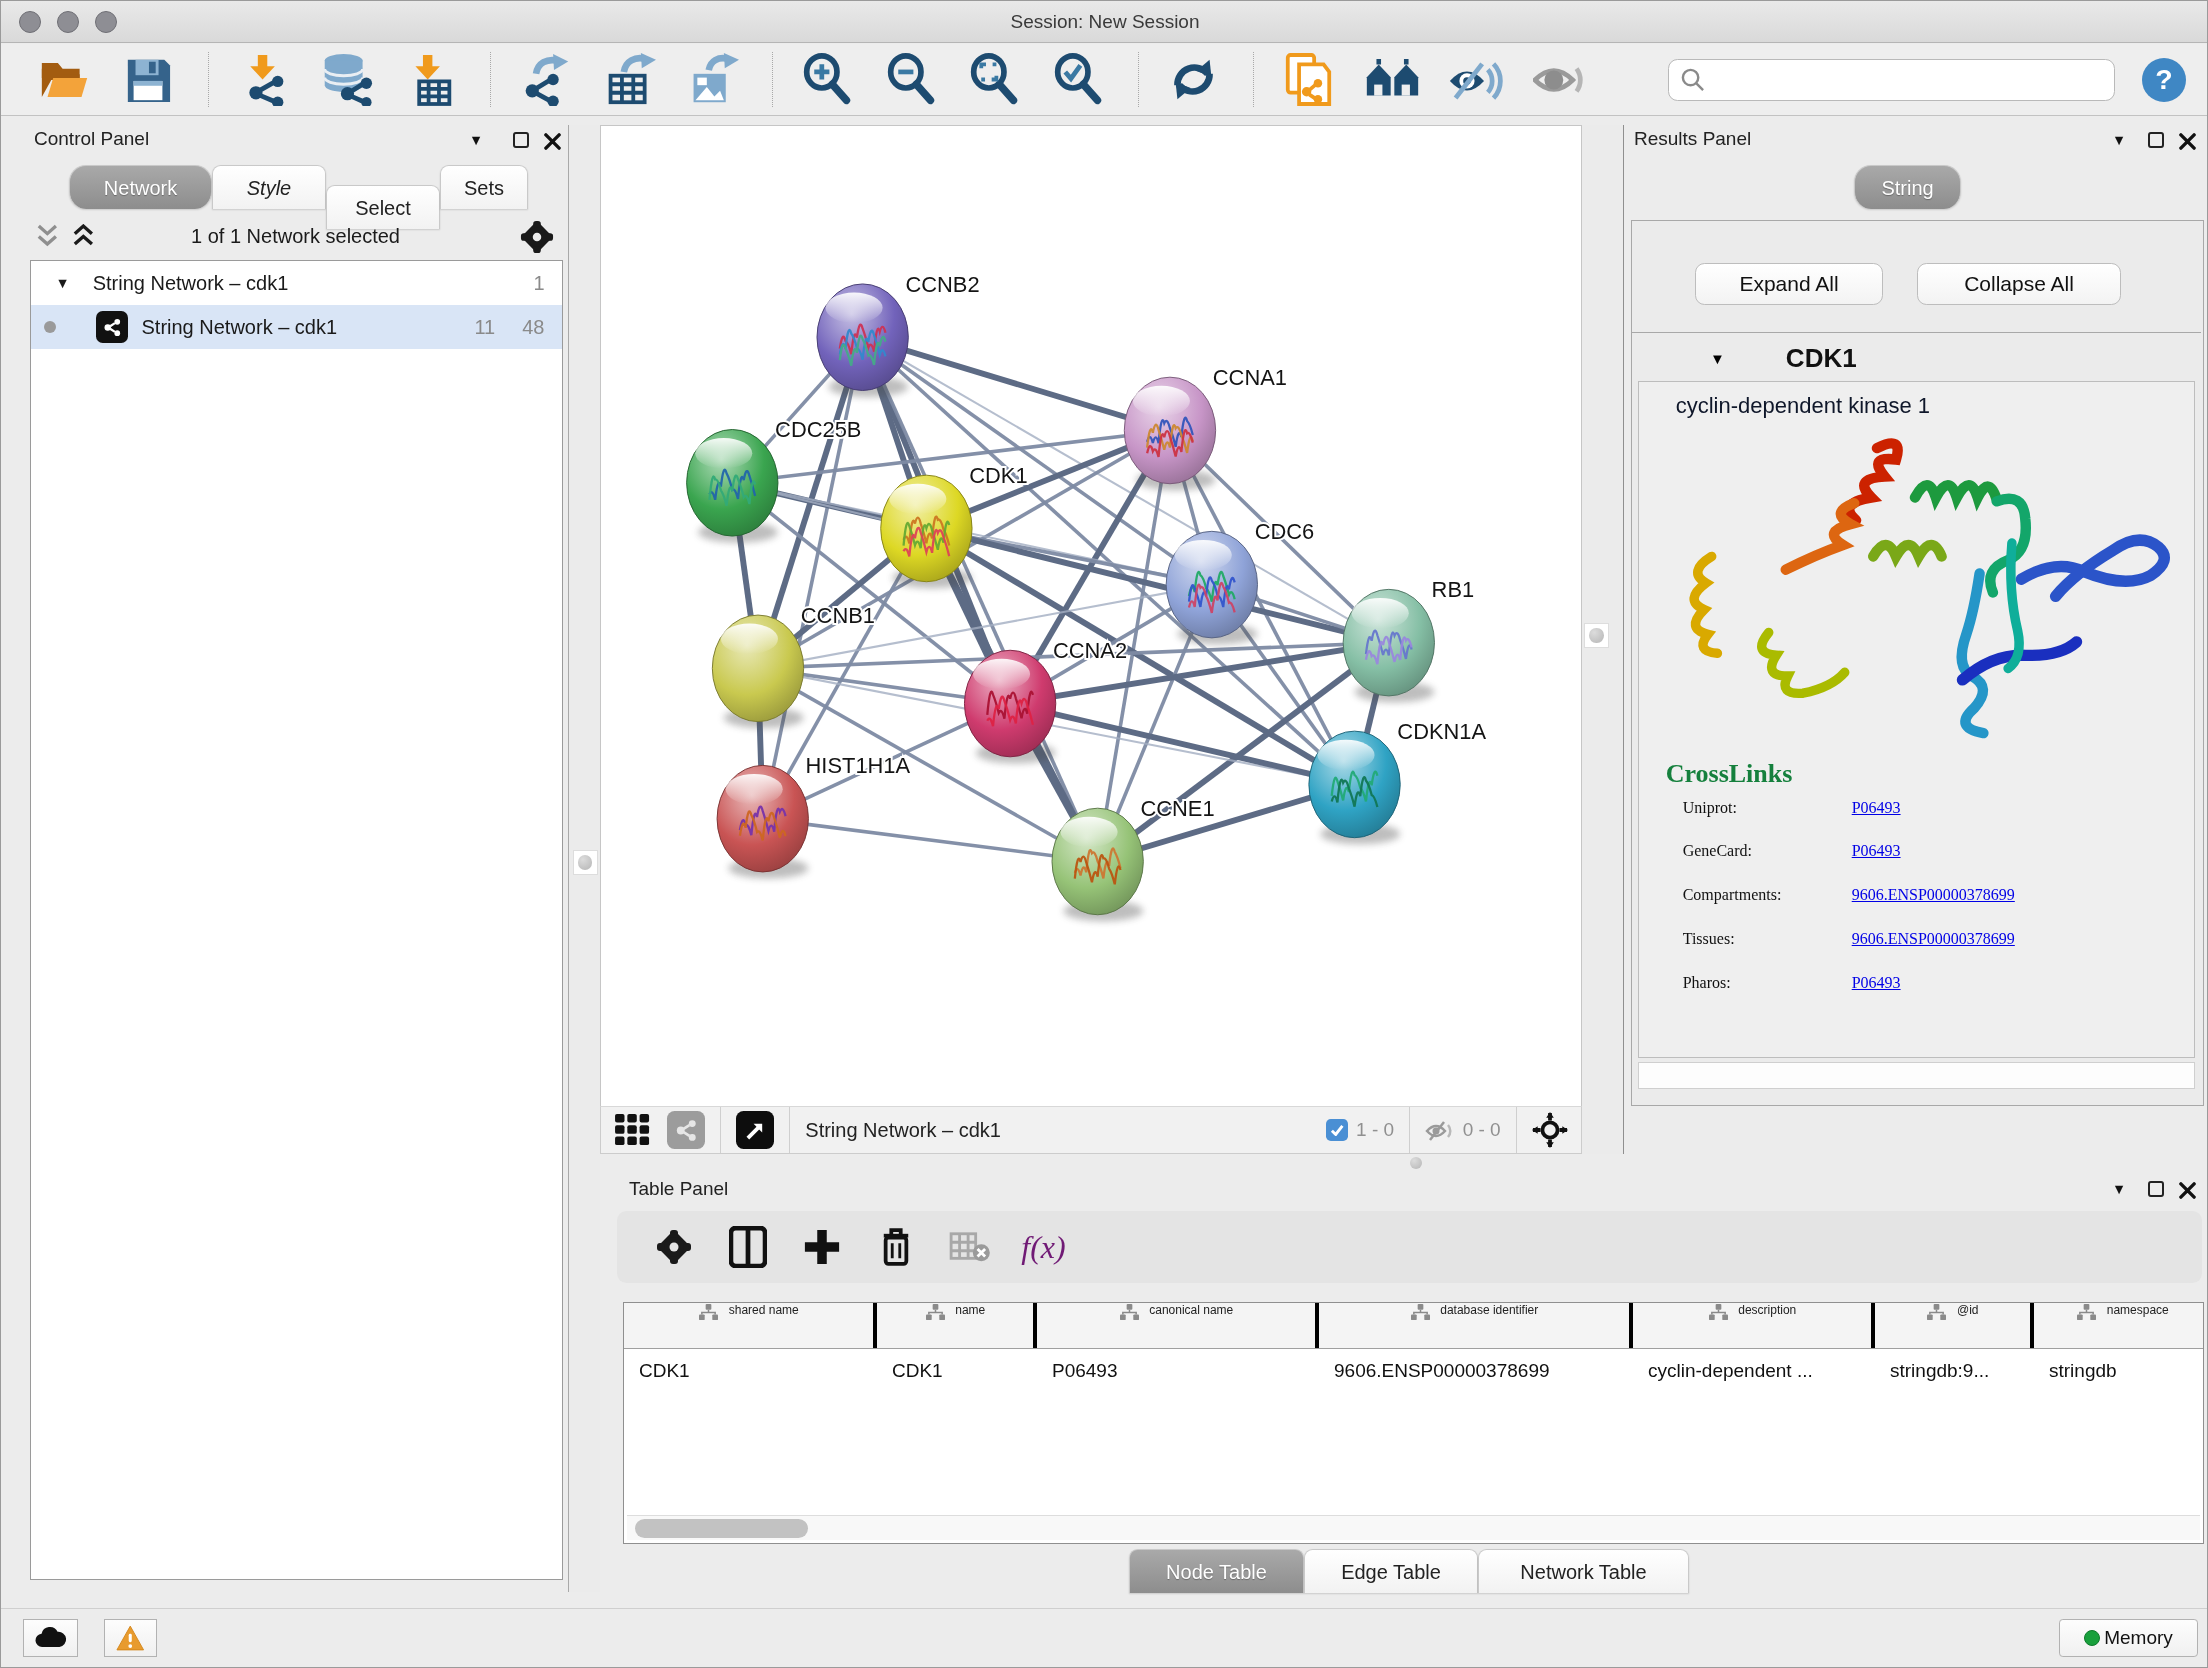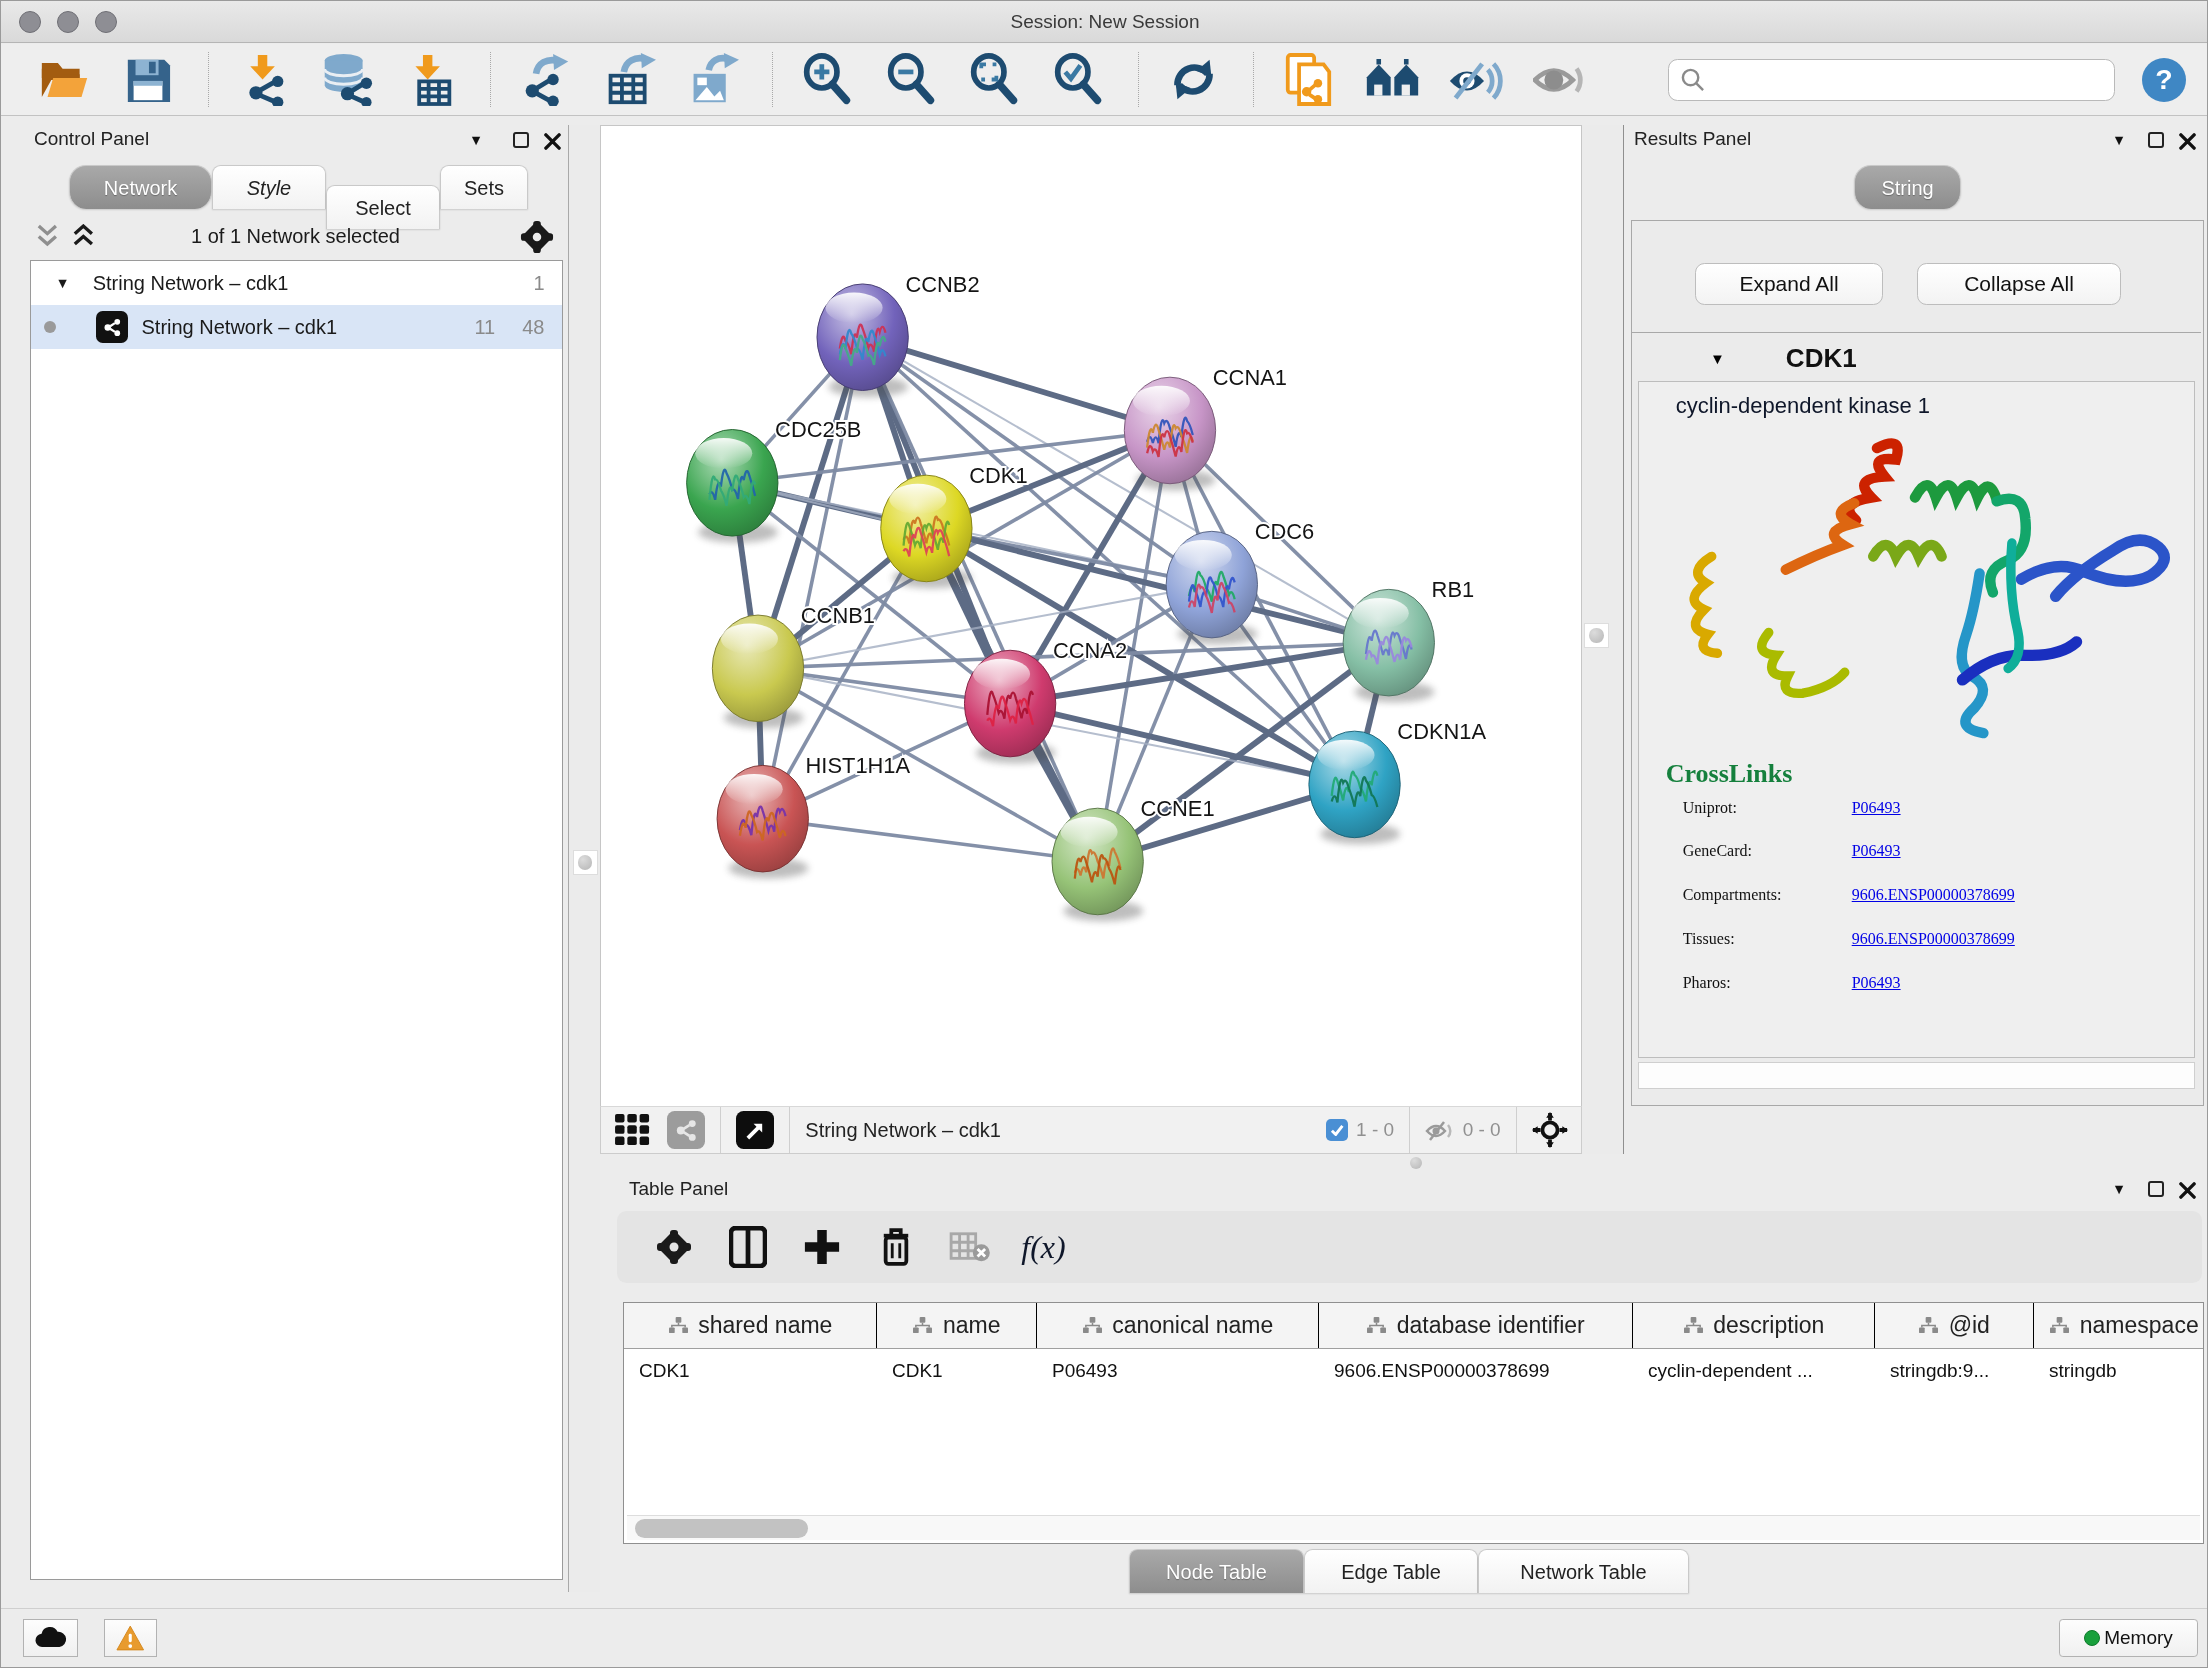--- a/index.html
+++ b/index.html
@@ -58,24 +58,24 @@
   .rp-inner{position:absolute;left:5.7px;top:160px;width:557px;height:677px;background:#efefef;border:1px solid #bdbdbd;}
   .rp-desc{position:absolute;left:21px;top:11.4px;font-size:22px;color:#0f172a;margin-left:16px;}
   .clink-head{position:absolute;left:27px;top:377px;font-family:"Liberation Serif","DejaVu Serif",serif;font-size:26px;font-weight:bold;color:#15803d;}
   .clrow{position:absolute;left:44px;width:495px;height:44px;font-family:"Liberation Serif","DejaVu Serif",serif;font-size:16px;color:#111;}
   .clrow .val{position:absolute;left:169px;top:0;color:#0000e6;text-decoration:underline;}
   .rp-bottom-strip{position:absolute;left:5.7px;top:841px;width:557px;height:27px;background:#fdfdfd;border:1px solid #cfcfcf;}
 
   
   .tp-toolbar{position:absolute;left:616px;top:1210px;width:1585px;height:72px;background:#e4e4e4;border-radius:9.5px;display:flex;align-items:center;padding-left:32px;}
   .tp-tbtn{width:49px;height:49px;margin-right:25px;display:flex;align-items:center;justify-content:center;}
-  .fx{font-family:"Liberation Serif","DejaVu Serif",serif;font-style:italic;font-size:32px;color:#0f172a;}
+  .fx{font-family:"Liberation Serif","DejaVu Serif",serif;font-style:italic;font-size:32px;color:#701a75;}
   .ntable{position:absolute;left:622px;top:1301px;width:1581px;height:242px;background:#fff;border:1.9px solid #8f8f8f;overflow:hidden;}
   .ntable-header{display:flex;height:46px;background:#f4f4f4;border-bottom:1.9px solid #9f9f9f;}
-  .th{display:flex;align-items:center;justify-content:center;font-size:23px;color:#222;border-right:1px solid #000000;flex:0 0 auto;overflow:hidden;white-space:nowrap;}
+  .th{display:flex;align-items:flex-start;justify-content:center;font-size:12px;color:#222;border-right:4px solid #000000;flex:0 0 auto;overflow:hidden;white-space:nowrap;}
   .th svg{margin-right:9.5px;flex:0 0 auto;}
   .ntable-row{display:flex;height:44px;align-items:center;}
   .td{font-size:19px;color:#111;padding-left:15px;flex:0 0 auto;overflow:hidden;white-space:nowrap;}
   .tscroll{position:absolute;left:626px;top:1514px;width:1573px;height:25px;background:#f8f8f8;border-top:1px solid #ddd;}
   .tthumb{position:absolute;left:7.6px;top:2.9px;width:173px;height:19px;border-radius:9.5px;background:#c2c2c2;}
 
   
   .statusbar{position:absolute;left:0;top:1607px;width:2208px;height:61px;background:#ececec;border-top:1px solid #cfcfcf;}
   .sb-btn{position:absolute;top:9.5px;height:38px;background:linear-gradient(#fdfdfd,#f0f0f0);border:1.9px solid #b2b2b2;display:flex;align-items:center;justify-content:center;}
   .memlabel{font-size:19px;color:#111;margin-left:4px;}

